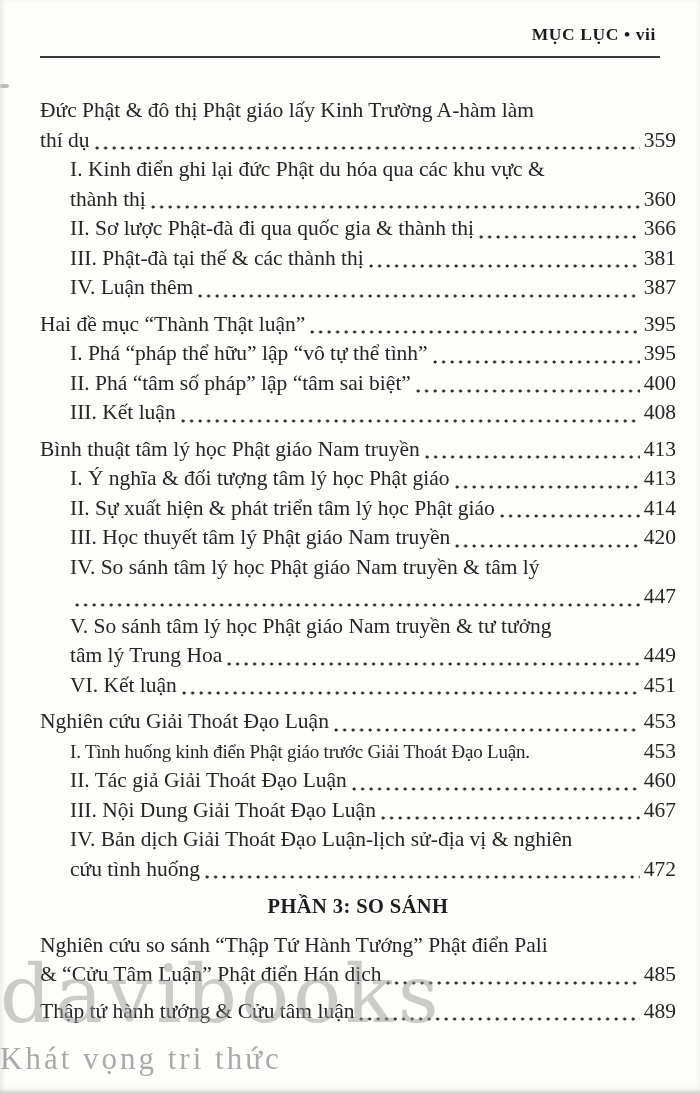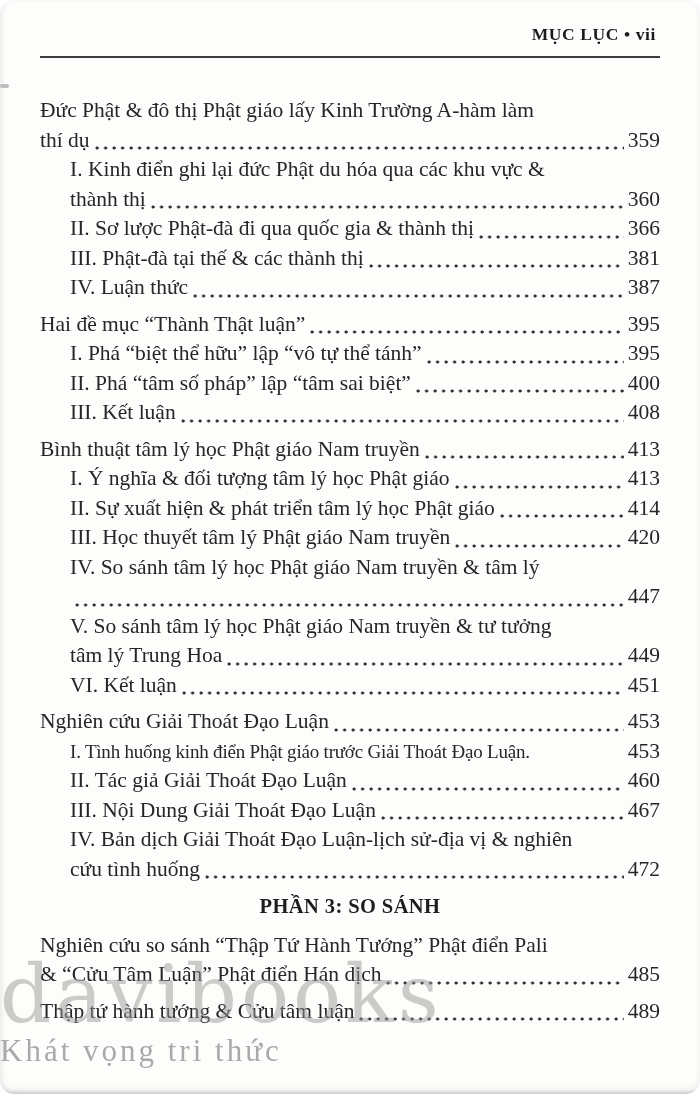--- a/index.html
+++ b/index.html
@@ -6,21 +6,20 @@
   html, body { width: 700px; height: 1094px; background: #ffffff; }
   body { font-family: "Liberation Serif", "DejaVu Serif", serif; }
 
   .page {
     position: relative;
     width: 700px; height: 1094px;
     background: var(--page-bg, #fdfdfb);
     color: var(--text-color, #262626);
     overflow: hidden;
     box-shadow: inset 0 -4px 6px rgba(0,0,0,0.07), inset 3px 0 5px rgba(0,0,0,0.04);
-    border-radius: 14px;
   }
 
   .page-header {
     position: absolute;
     top: 24px; right: 44px;
     font-weight: bold;
     font-size: 17.5px;
     letter-spacing: 0.6px;
     color: #1b1b1b;
   }
@@ -35,21 +34,21 @@
   .scan-artifact {
     position: absolute;
     left: 0; top: 84px;
     width: 9px; height: 4px;
     background: #bdbdbd;
     border-radius: 2px;
   }
 
   .toc {
     position: absolute;
-    top: 96px; left: 40px; right: 40px;
+    top: 96px; left: 40px; right: 24px;
     font-size: 21.5px;
     line-height: 29.5px;
   }
 
   .entry.level-0 { margin-top: 7px; }
   .toc .entry:first-child { margin-top: 0; }
   .entry.level-1 { padding-left: 30px; }
 
   .line { white-space: nowrap; overflow: visible; }
   .line.last { display: flex; align-items: center; white-space: normal; }
@@ -87,21 +86,21 @@
   }
   .wm-brand {
     font-family: "DejaVu Serif", serif;
     font-size: 80px;
     letter-spacing: 4px;
     color: var(--wm-color, #9a9a9a);
     opacity: 0.50;
     line-height: 1;
   }
   .wm-slogan {
-    margin-top: 0;
+    margin-top: 8px;
     font-family: "Liberation Serif", serif;
     font-size: 31px;
     letter-spacing: 3px;
     color: #9b9b9b;
     opacity: 0.85;
     line-height: 1;
   }
 
   .bottom-shade {
     position: absolute;
@@ -148,35 +147,35 @@
       </div>
       <div class="entry level-1">
         <div class="line last">
           <span class="txt">III. Phật-đà tại thế &amp; các thành thị</span>
           <span class="leader"></span>
           <span class="pg">381</span>
         </div>
       </div>
       <div class="entry level-1">
         <div class="line last">
-          <span class="txt">IV. Luận thức</span>
+          <span class="txt">IV. Luận thêm</span>
           <span class="leader"></span>
           <span class="pg">387</span>
         </div>
       </div>
       <div class="entry level-0">
         <div class="line last">
           <span class="txt">Hai đề mục “Thành Thật luận”</span>
           <span class="leader"></span>
           <span class="pg">395</span>
         </div>
       </div>
       <div class="entry level-1">
         <div class="line last">
-          <span class="txt">I. Phá “biệt thể hữu” lập “vô tự thể tánh”</span>
+          <span class="txt">I. Phá “pháp thể hữu” lập “vô tự thể tình”</span>
           <span class="leader"></span>
           <span class="pg">395</span>
         </div>
       </div>
       <div class="entry level-1">
         <div class="line last">
           <span class="txt">II. Phá “tâm số pháp” lập “tâm sai biệt”</span>
           <span class="leader"></span>
           <span class="pg">400</span>
         </div>

